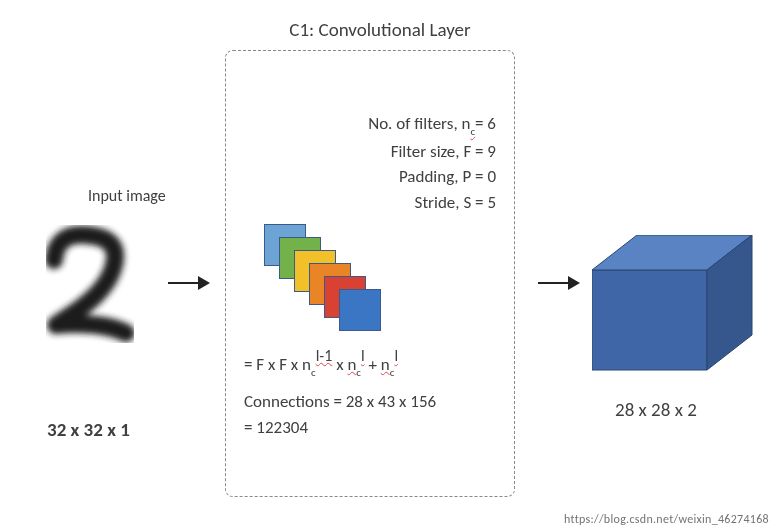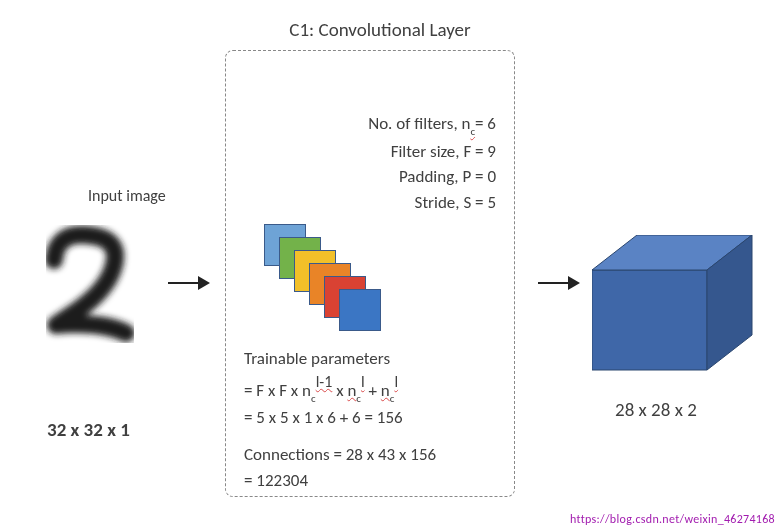--- a/index.html
+++ b/index.html
@@ -38,23 +38,23 @@
   }
   .output-caption {
     position: absolute;
     top: 398px;
     left: 615px;
     font-size: 19px;
   }
   .watermark {
     position: absolute;
     bottom: 3px;
-    right: 6px;
+    right: 12px;
     font-size: 12px;
-    color: #a21caf;
+    color: #737373;
     letter-spacing: .3px;
   }
   
   .layerbox {
     position: absolute;
     top: 50px;
     left: 225px;
     width: 288px;
     height: 445px;
     border: 1.5px dashed #888;
@@ -166,25 +166,23 @@
   <div class="filters">
     <div class="sq" style="left: 0px; top: 0px; background: rgb(110, 163, 214);"></div>
     <div class="sq" style="left: 15px; top: 13px; background: rgb(115, 178, 74);"></div>
     <div class="sq" style="left: 30px; top: 26px; background: rgb(242, 192, 41);"></div>
     <div class="sq" style="left: 45px; top: 39px; background: rgb(233, 132, 39);"></div>
     <div class="sq" style="left: 60px; top: 52px; background: rgb(217, 66, 51);"></div>
     <div class="sq" style="left: 75px; top: 65px; background: rgb(59, 118, 196);"></div>
   </div>
 
   <div class="calc">
-    <div>Trainable parameters</div>
     <div>
       <span>= F x F x </span><span>n</span><span class="sub">c</span><span class="sup squiggle">l-1</span><span> x  </span><span class="squiggle">n</span><span class="sub">c</span><span class="sup squiggle">l</span><span> + </span><span class="squiggle">n</span><span class="sub">c</span><span class="sup squiggle">l</span>
     </div>
-    <div>= 5 x 5 x 1 x 6 + 6 = 156</div>
     <div style="height:10px;"></div>
     <div>Connections = 28 x 43 x 156</div>
     <div>= 122304</div>
   </div>
 </div>
 
 <div class="arrow" style="top:276px; left:538px;">
   <div class="line"></div>
     <div class="head"></div>
 </div>

